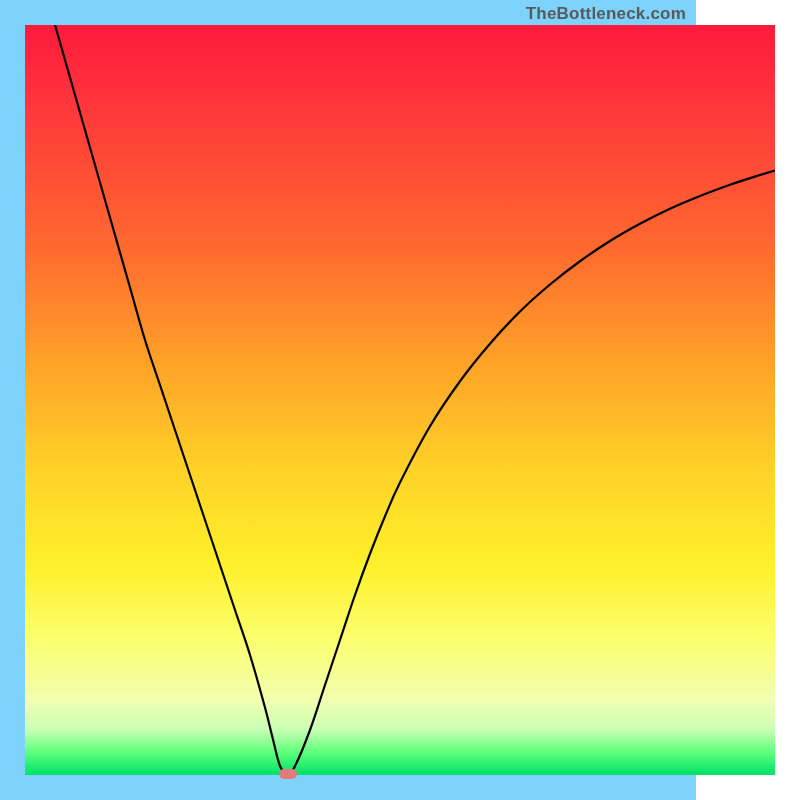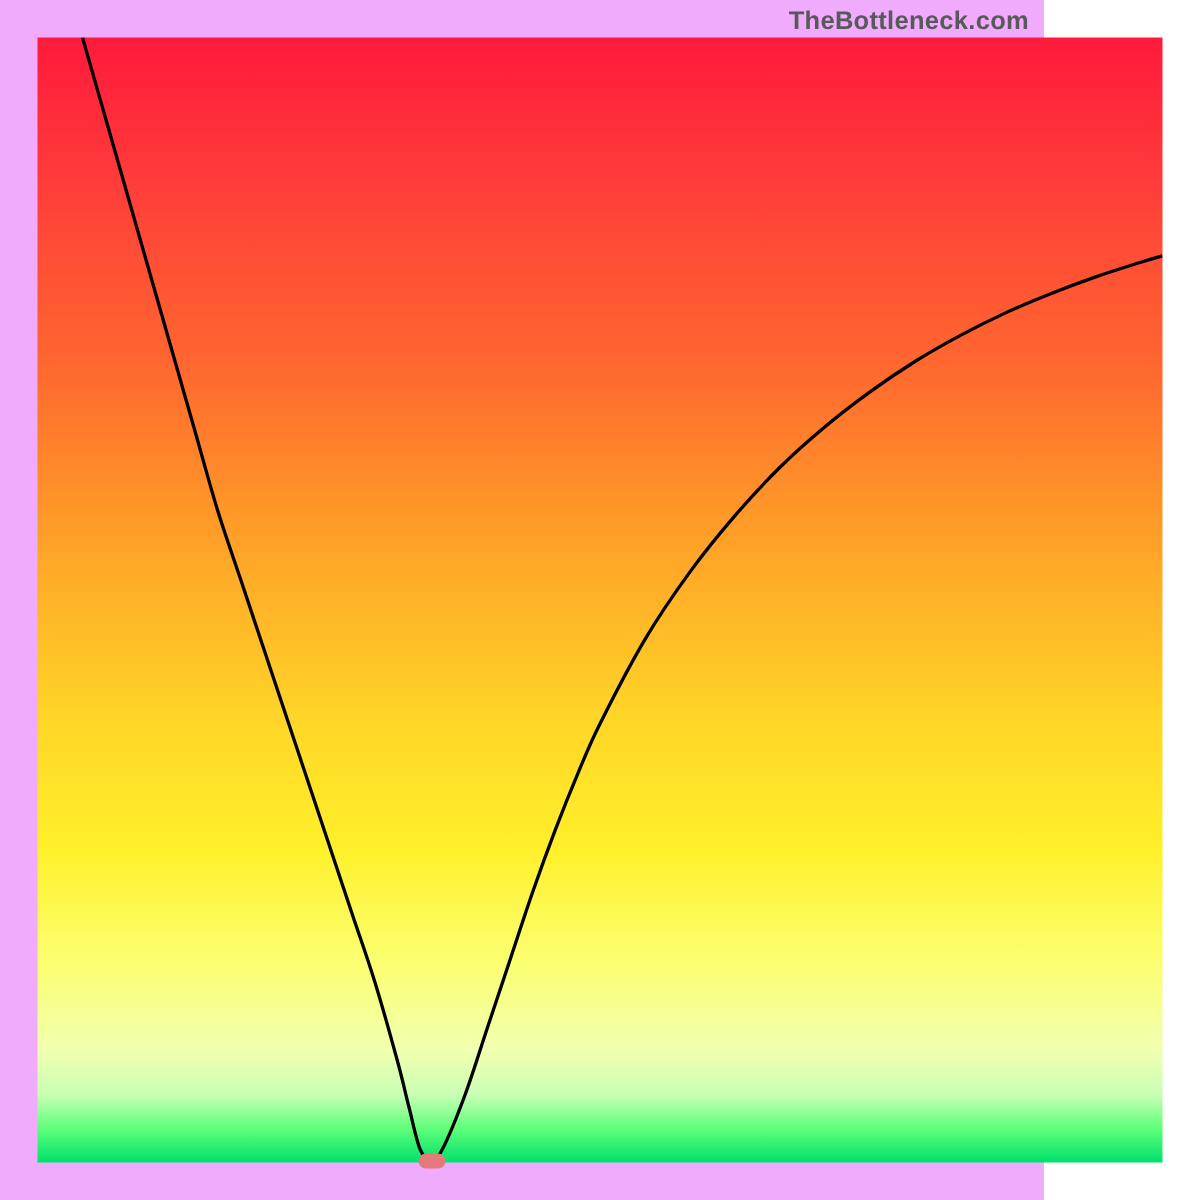--- a/index.html
+++ b/index.html
@@ -1,20 +1,20 @@
 <!DOCTYPE html>
 <html><head>
 <meta charset="utf-8">
 <style>
   * { margin: 0; padding: 0; box-sizing: border-box; }
   html, body { width: 800px; height: 800px; overflow: hidden; }
   .frame {
     width: 696px;
     height: 800px;
-    background: #f0abfc;
+    background: #7dd3fc;
     position: relative;
   }
   .plot-area {
     position: absolute;
     left: 25px;
     top: 25px;
     width: 750px;
     height: 750px;
     background: linear-gradient(to bottom,
       #ff1a3c 0%,

